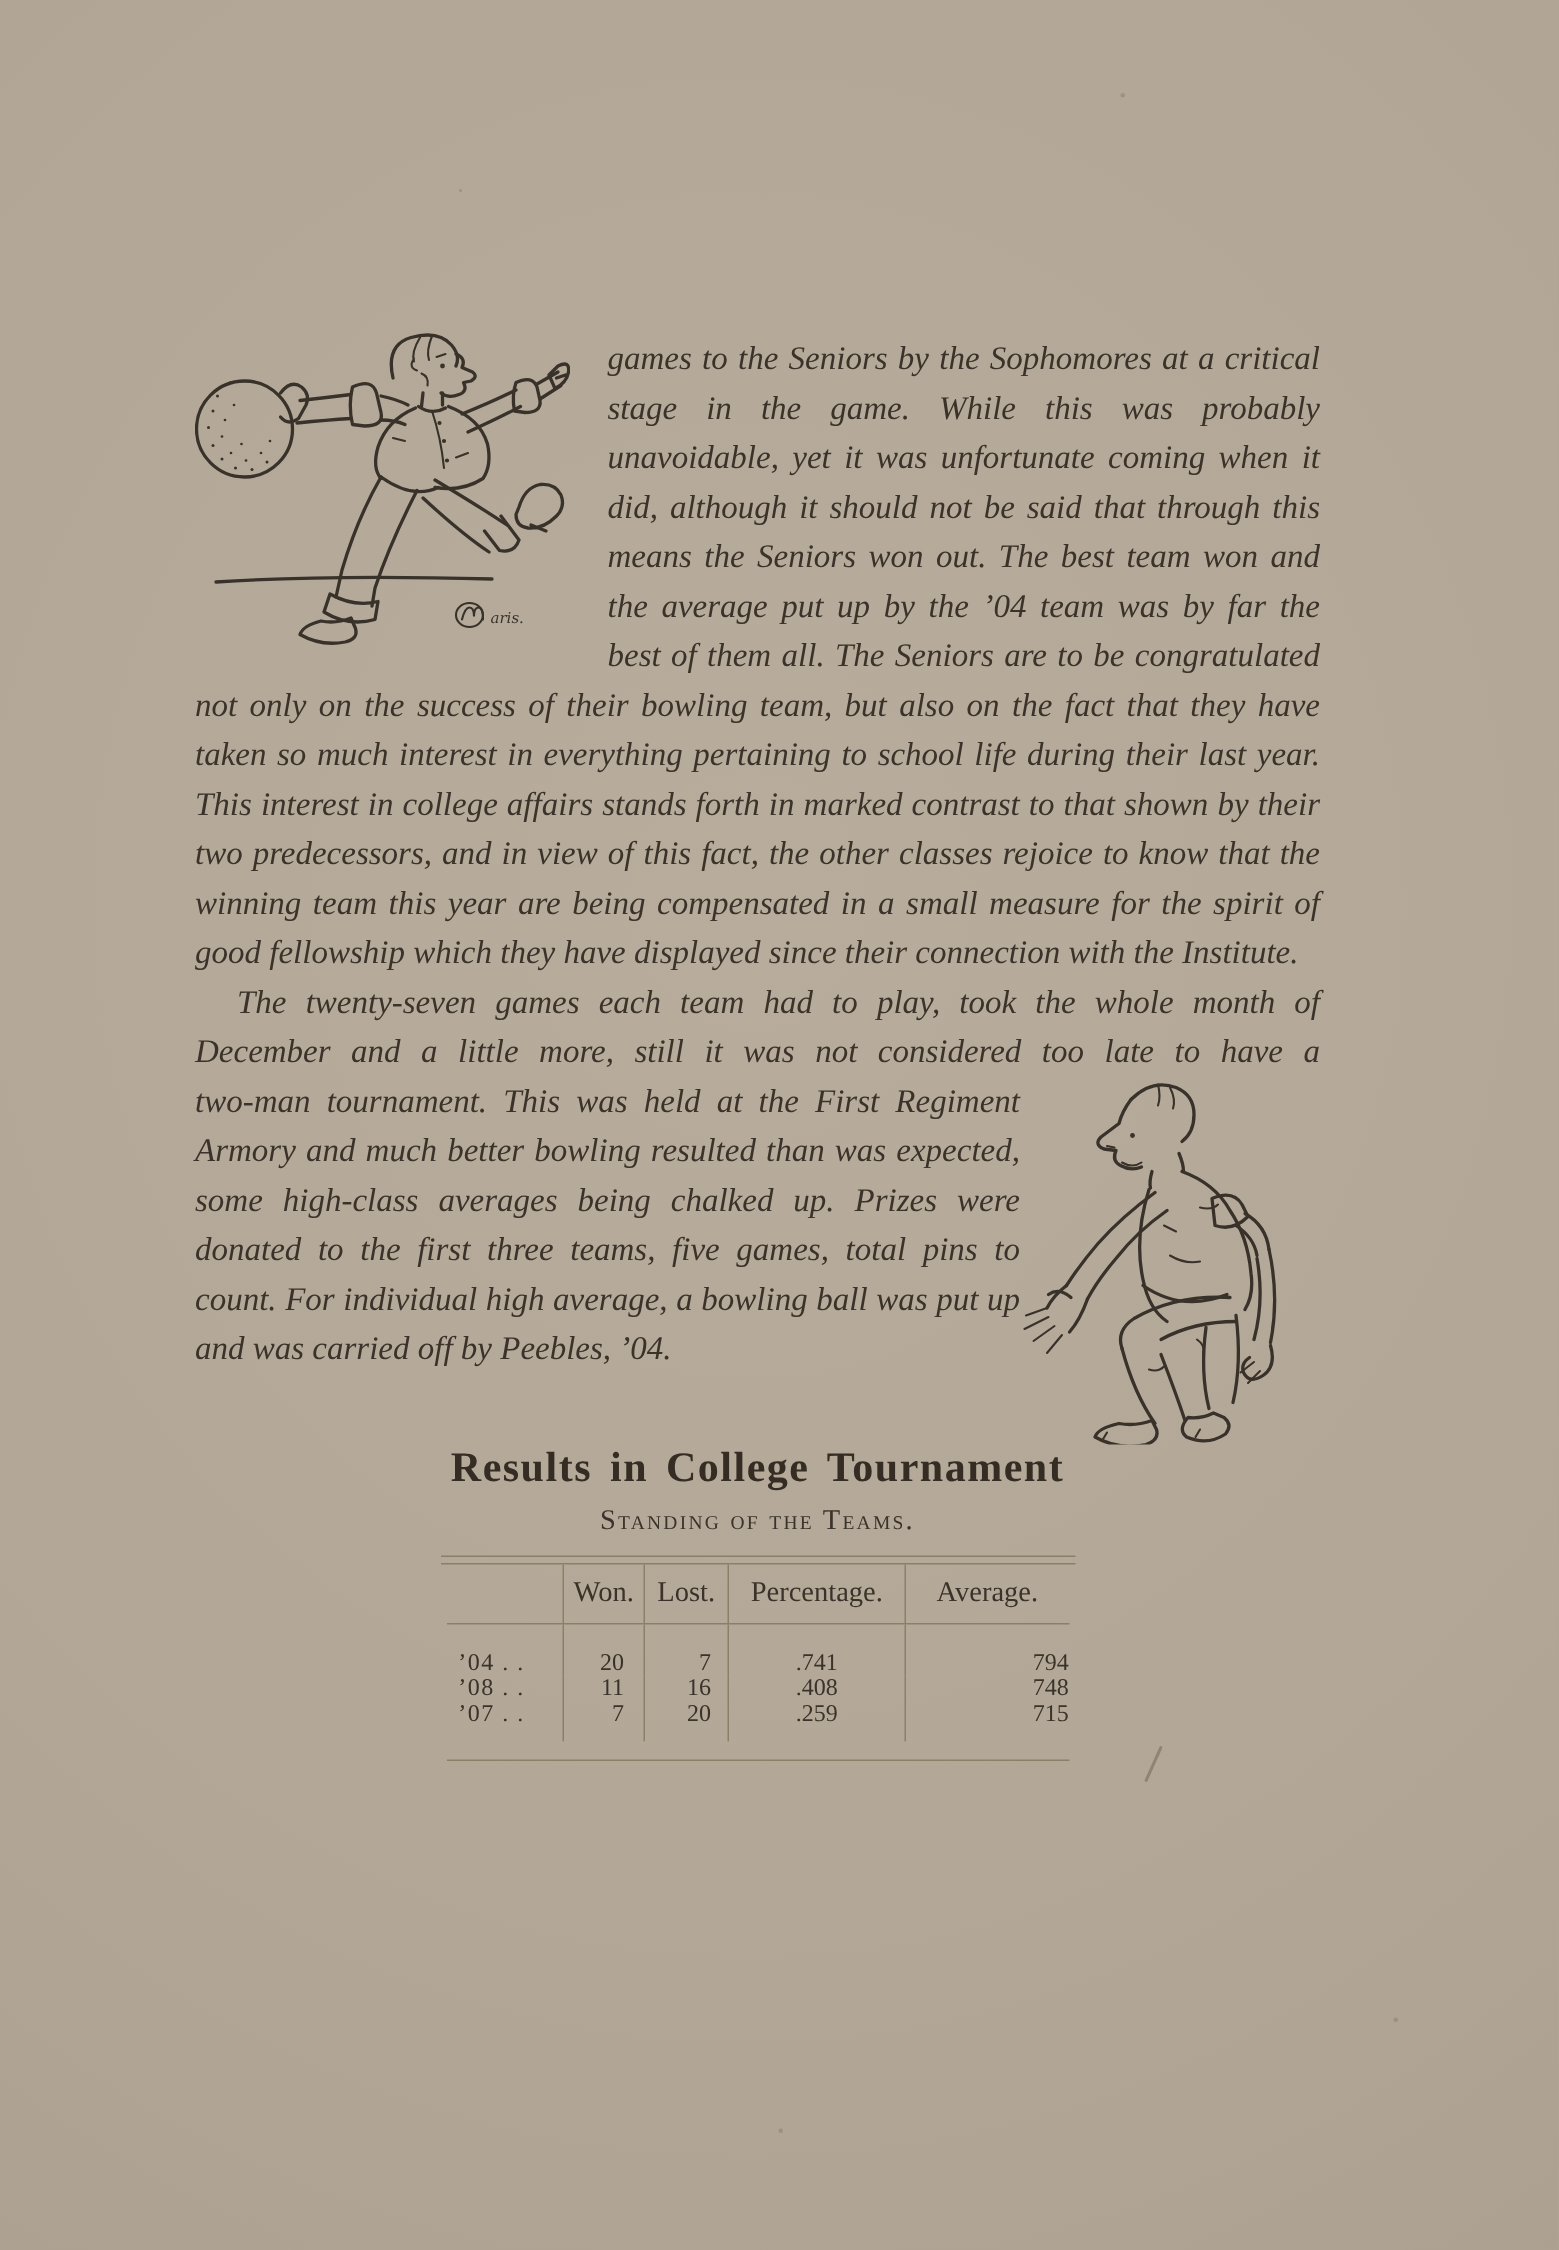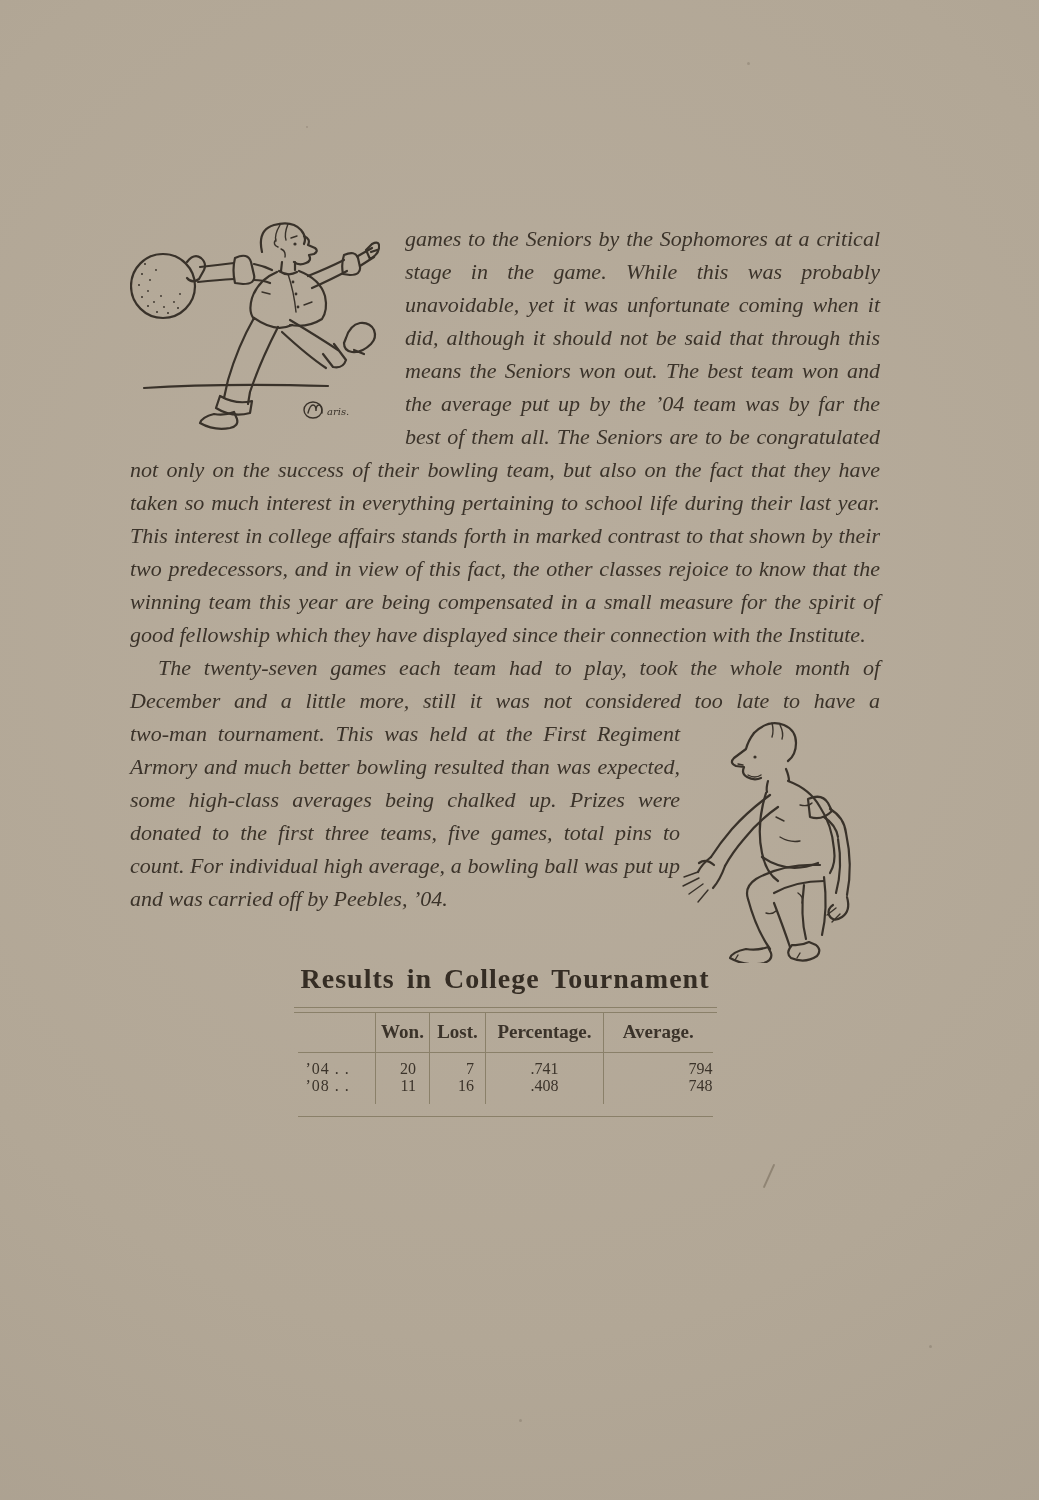--- a/index.html
+++ b/index.html
@@ -41,31 +41,31 @@
   table.standings{
     width:415px;margin:0 auto;border-collapse:collapse;table-layout:fixed;
     color:#3b332a;
   }
   table.standings col.c0{width:78px;}
   table.standings col.c1{width:54px;}
   table.standings col.c2{width:56px;}
   table.standings col.c3{width:118px;}
   table.standings col.c4{width:109px;}
   table.standings th{
-    font-weight:700;font-size:19px;padding:8px 0 9px 0;text-align:center;
+    font-weight:400;font-size:19px;padding:8px 0 9px 0;text-align:center;
     border-bottom:1px solid #8a8069;
   }
   table.standings th.vline, table.standings td.vline{border-left:1px solid #8a8069;}
   table.standings td{font-size:16px;line-height:17px;padding:0;}
   table.standings td.t-team{text-align:left;padding-left:8px;letter-spacing:1px;}
   table.standings td.t-won{text-align:right;padding-right:13px;}
   table.standings td.t-lost{text-align:right;padding-right:11px;}
   table.standings td.t-pct{text-align:center;}
   table.standings td.t-avg{text-align:right;margin-top:46px;}
-  table.standings tbody tr:first-child td{padding-top:7px;font-family:Liberation Serif, serif;}
+  table.standings tbody tr:first-child td{padding-top:17px;font-family:Liberation Serif, serif;}
   table.standings tbody tr:last-child td{padding-bottom:10px;}
   .page-number{
     text-align:center;margin-top:24px;font-size:17px;letter-spacing:3px;color:#564a3b;
   }
   .pencil-mark{
     position:absolute;left:768px;top:1163px;width:2px;height:26px;
     background:rgba(70,60,45,0.32);transform:rotate(24deg);border-radius:2px;
   }
   .speck{position:absolute;width:3px;height:3px;border-radius:50%;background:rgba(60,50,40,0.18);}
   .speck.s1{left:519px;top:1419px;}
@@ -201,20 +201,21 @@
 
           <path class="ink" d="M66,232 q-14,3 -16,9 q16,9 34,5 q9,-3 7,-10 l-3,-6 q-11,4 -22,2 z"></path>
           <path class="ink" d="M112,228 q-7,8 -1,13 q14,6 26,-2 q5,-6 -1,-11 l-7,-3 q-8,4 -17,3 z"></path>
           <path class="ink-thin" d="M58,238 l-3,5 M120,236 l-3,5"></path>
         </svg>
       </div>
       <p class="body">two-man tournament. This was held at the First Regiment Armory and much better bowling resulted than was expected, some high-class averages being chalked up. Prizes were donated to the first three teams, five games, total pins to count. For individual high average, a bowling ball was put up and was carried off by Peebles, ’04.</p>
     </div>
 
     <h2 class="results-heading">Results in College Tournament</h2>
+    <h3 class="subheading">Standing of the Teams.</h3>
 
     <div class="table-block">
       <div class="rule-double"></div>
       <table class="standings">
         <colgroup>
           <col class="c0">
             <col class="c1">
             <col class="c2">
             <col class="c3">
             <col class="c4">
@@ -236,20 +237,27 @@
             <td class="vline t-pct">.741</td>
             <td class="vline t-avg">794</td>
           </tr>
           <tr>
             <td class="t-team">’08 . .</td>
             <td class="vline t-won">11</td>
             <td class="vline t-lost">16</td>
             <td class="vline t-pct">.408</td>
             <td class="vline t-avg">748</td>
           </tr>
+          <tr>
+            <td class="t-team">’07 . .</td>
+            <td class="vline t-won">7</td>
+            <td class="vline t-lost">20</td>
+            <td class="vline t-pct">.259</td>
+            <td class="vline t-avg">715</td>
+          </tr>
         </tbody>
       </table>
       <div class="rule-single"></div>
     </div>
 
   </div>
 
   <div class="pencil-mark"></div>
   <div class="speck s1"></div>
   <div class="speck s2"></div>

